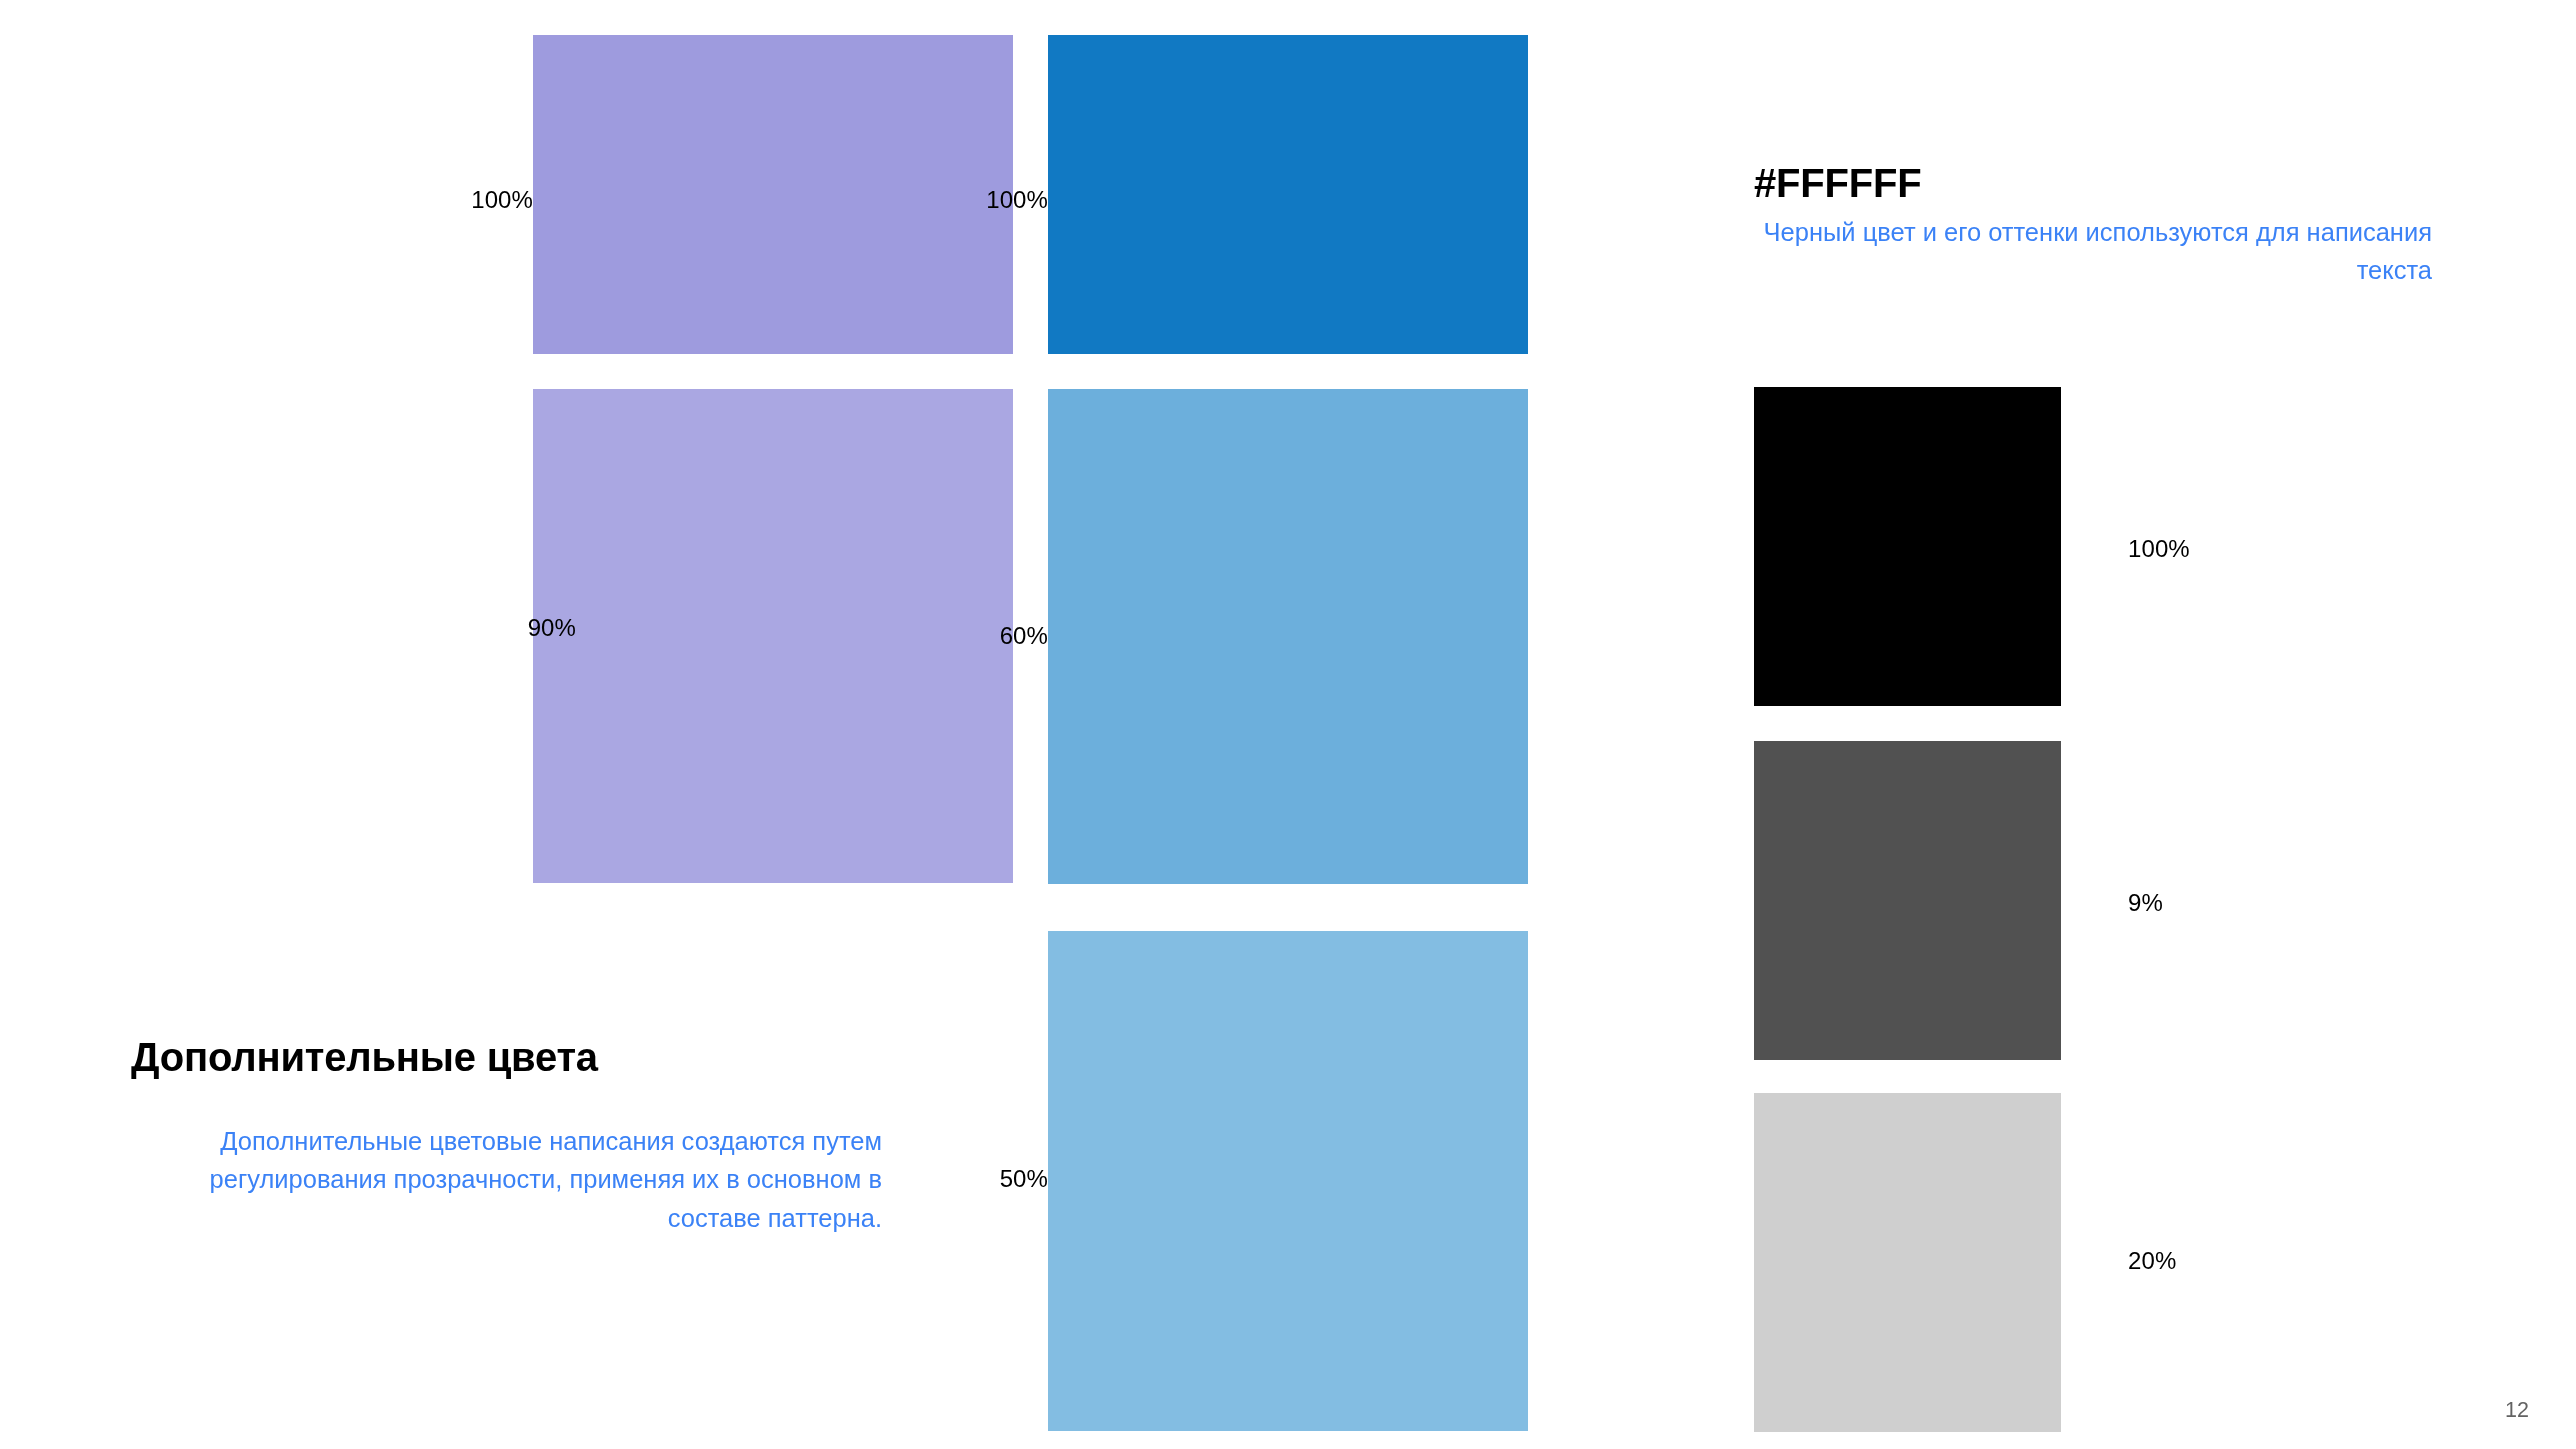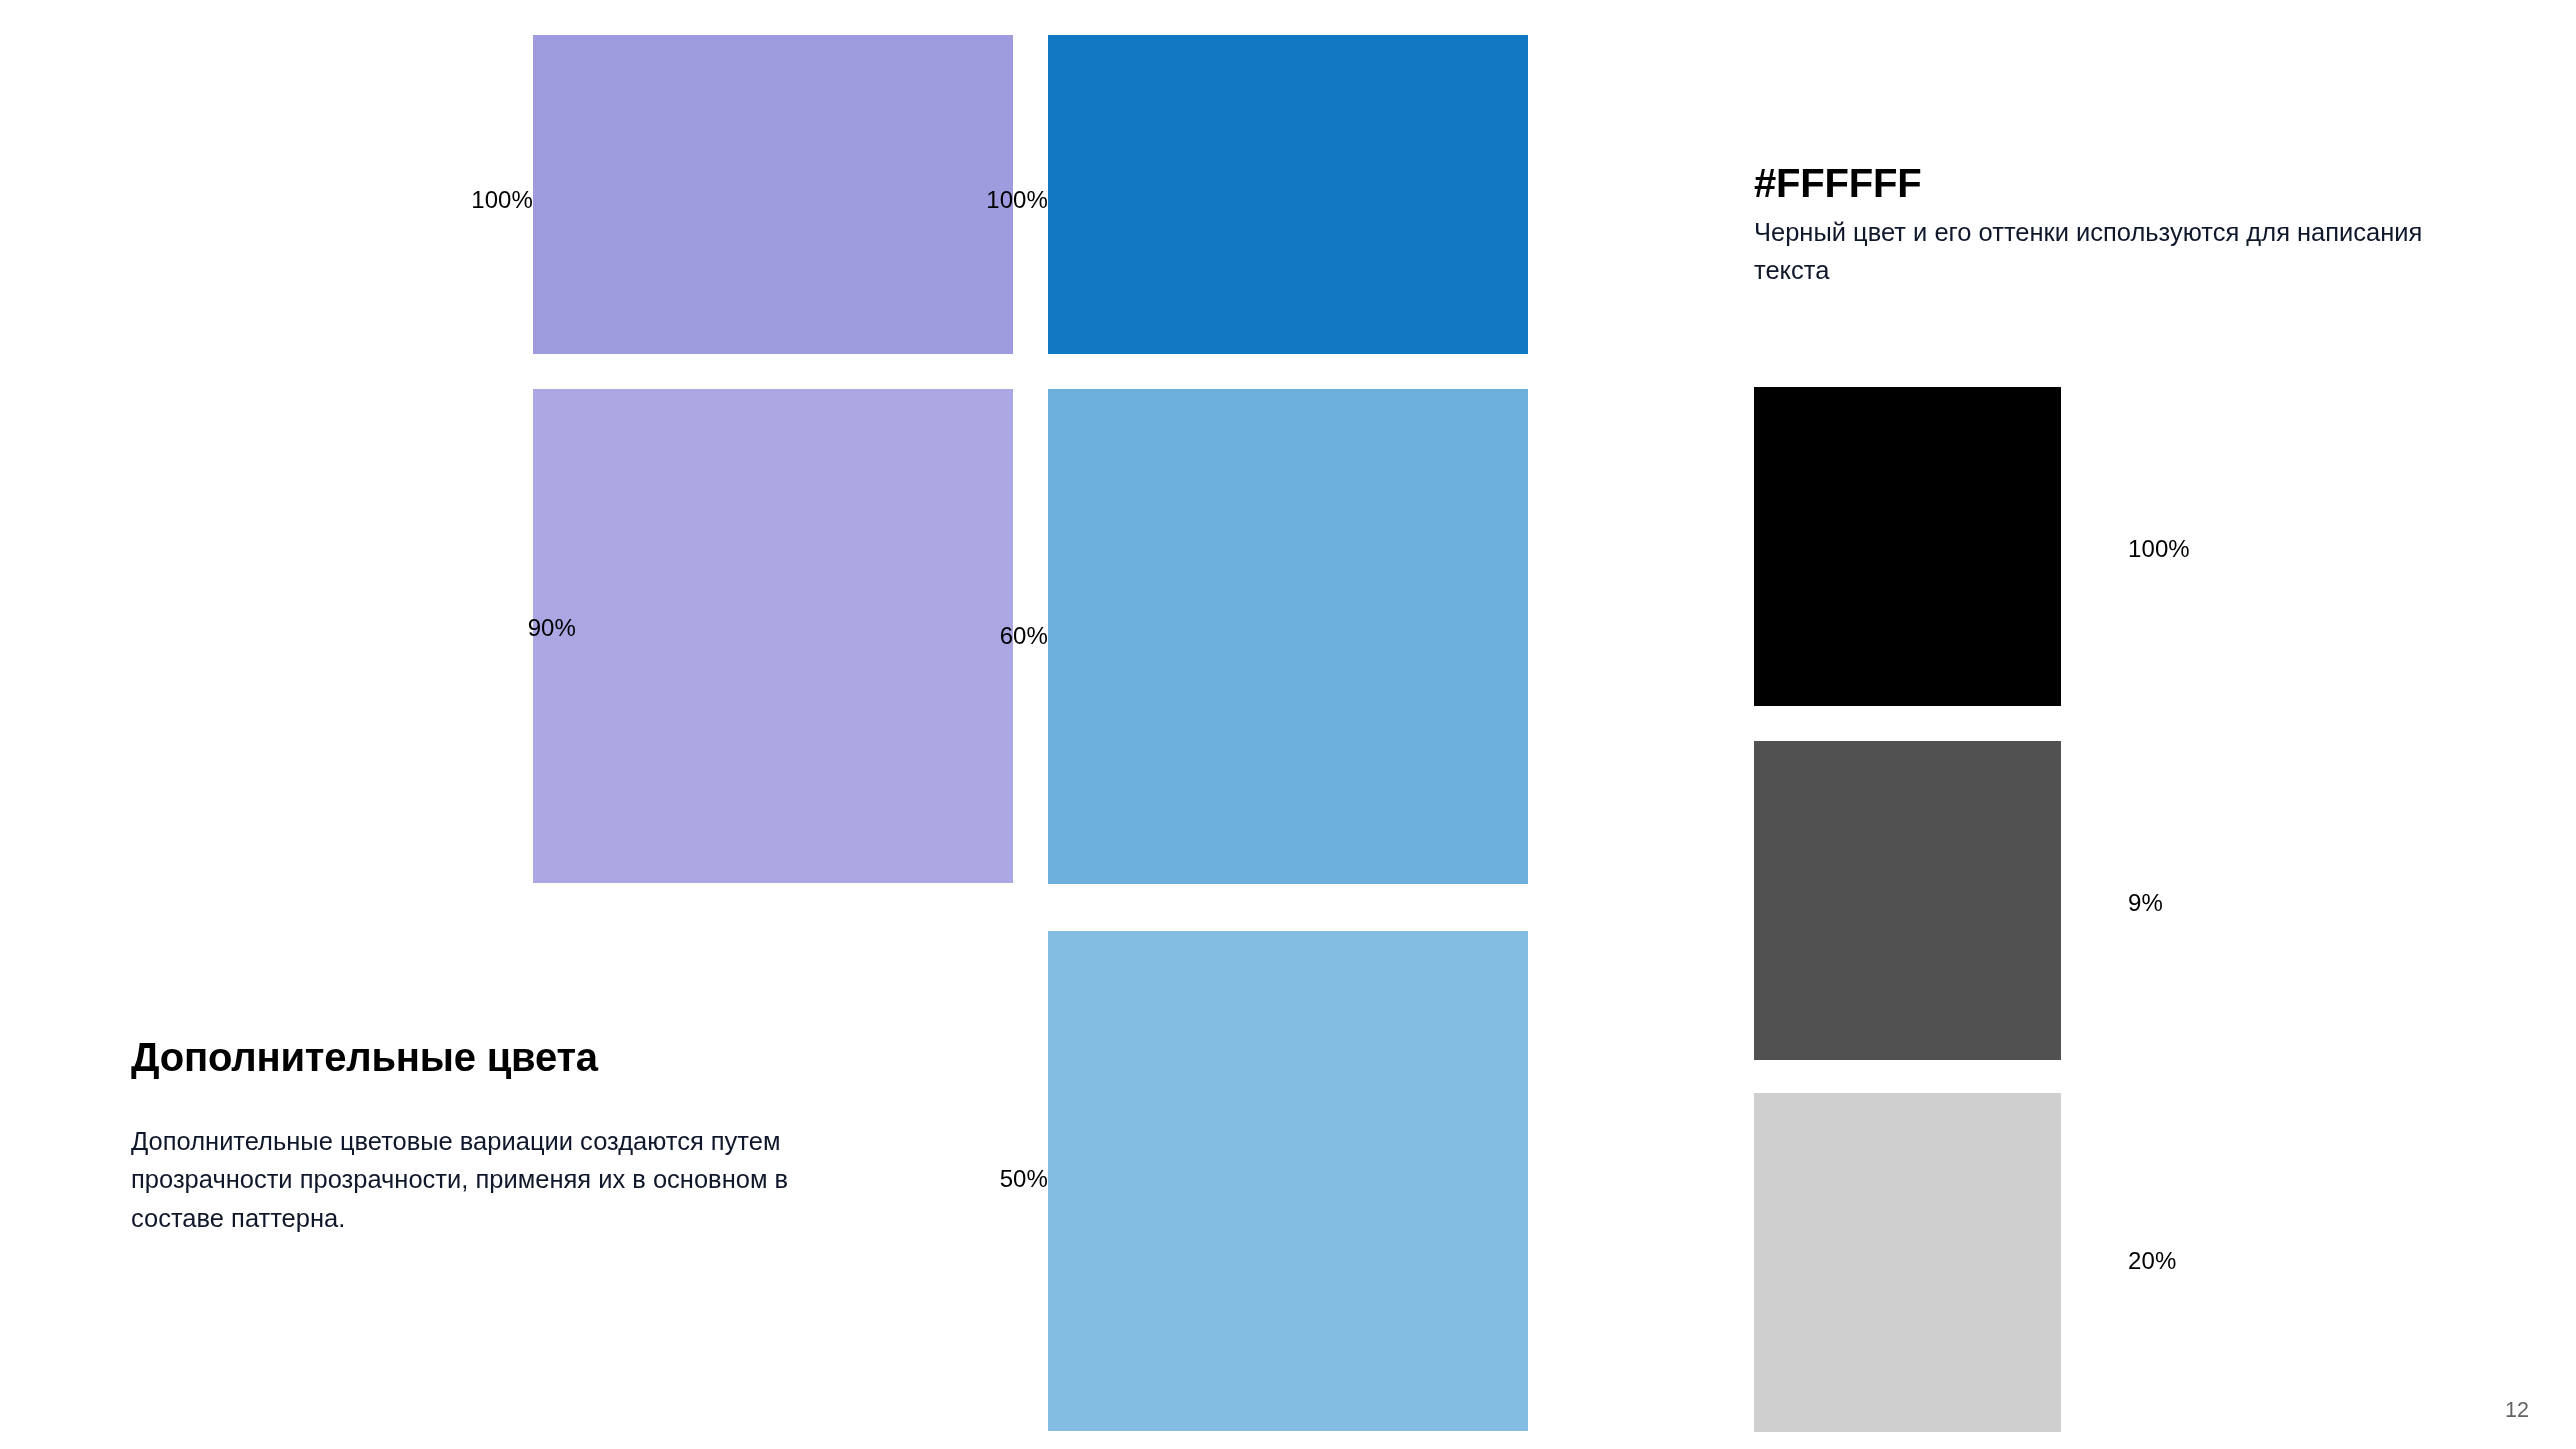--- a/index.html
+++ b/index.html
@@ -73,21 +73,22 @@
     letter-spacing: -0.2px;
     color: #000000;
     white-space: nowrap;
     margin-top: 33px;
   }
 
   .body-text {
     position: absolute;
     font-size: 25.5px;
     line-height: 1.5;
-    color: #0f172a;
+    color: #3b82f6;
+    text-align: right;
   }
 
   .block-extra-heading { left: 131px;  top: 1001px; }
   .block-extra-body    { left: 131px;  top: 1122px; width: 751px; }
 
   .block-white-heading { left: 1754px; top: 127px; }
   .block-white-body    { left: 1754px; top: 213px; width: 678px; }
 
   
   .page-number {
@@ -122,21 +123,21 @@
   <div class="swatch sw-black-100" style="background-color: rgb(0, 0, 0);"></div>
   <div class="pct pct-black-100">100%</div>
 
   <div class="swatch sw-gray-70" style="background-color: rgb(81, 81, 81);"></div>
   <div class="pct pct-gray-70">9%</div>
 
   <div class="swatch sw-gray-20" style="background-color: rgb(207, 207, 207);"></div>
   <div class="pct pct-gray-20">20%</div>
 
   <div class="heading block-extra-heading">Дополнительные цвета</div>
-  <div class="body-text block-extra-body">Дополнительные цветовые вариации создаются путем прозрачности прозрачности, применяя их в основном в составе паттерна.</div>
+  <div class="body-text block-extra-body">Дополнительные цветовые написания создаются путем регулирования прозрачности, применяя их в основном в составе паттерна.</div>
 
   <div class="heading block-white-heading">#FFFFFF</div>
   <div class="body-text block-white-body">Черный цвет и его оттенки используются для написания текста</div>
 
   <div class="page-number">12</div>
 
 </div>
 
 
 </body></html>

